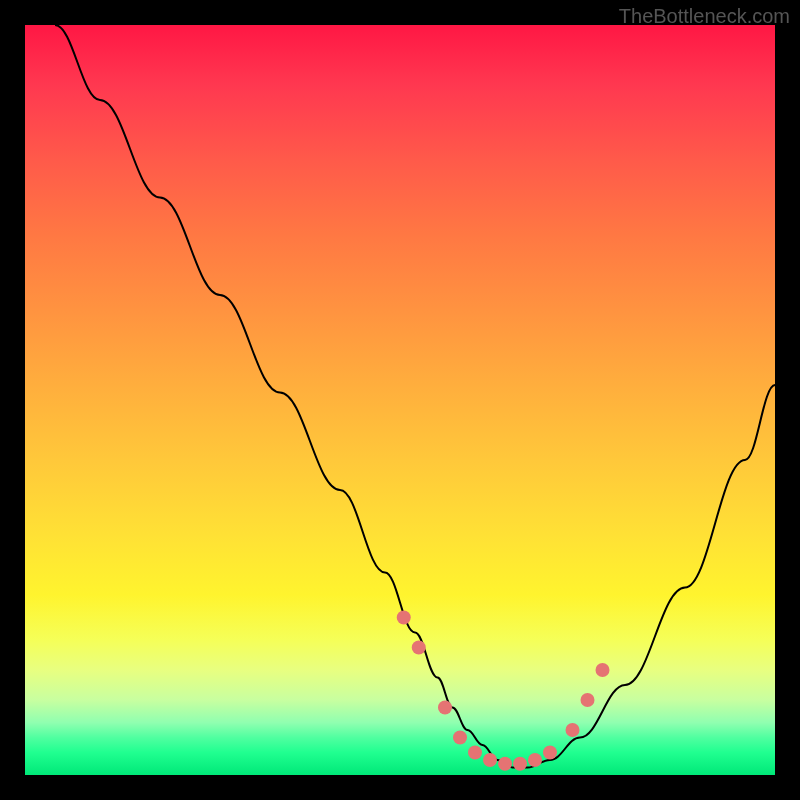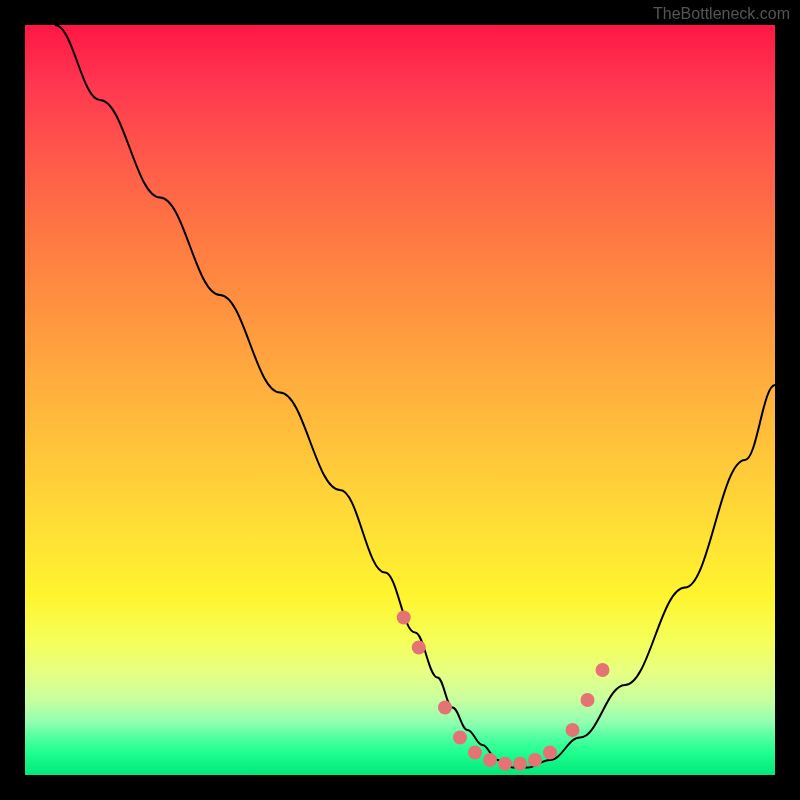--- a/index.html
+++ b/index.html
@@ -33,21 +33,21 @@
         #90ffb0 93%,
         #50ffa0 95%,
         #20ff90 97%,
         #00e878 100%
       );
     }
     .watermark {
       position: absolute;
       top: 5px;
       right: 10px;
-      font-size: 16px;
+      font-size: 20px;
       color: #555;
       z-index: 10;
     }
     svg {
       position: absolute;
       top: 0;
       left: 0;
       width: 100%;
       height: 100%;
     }

